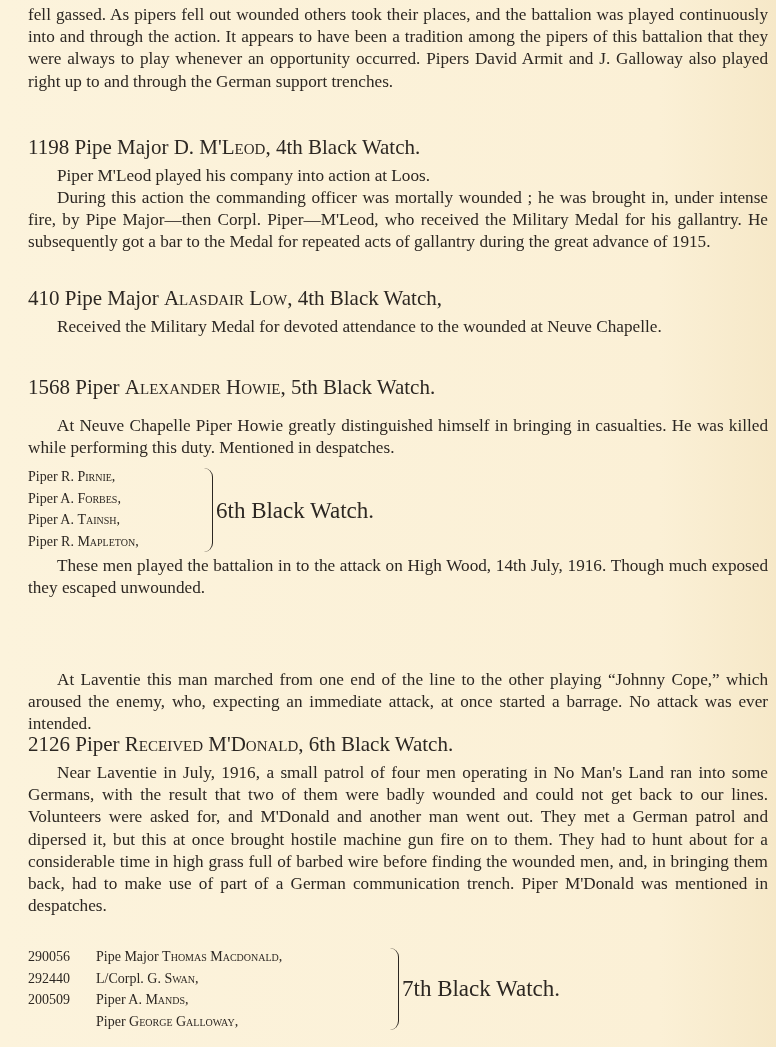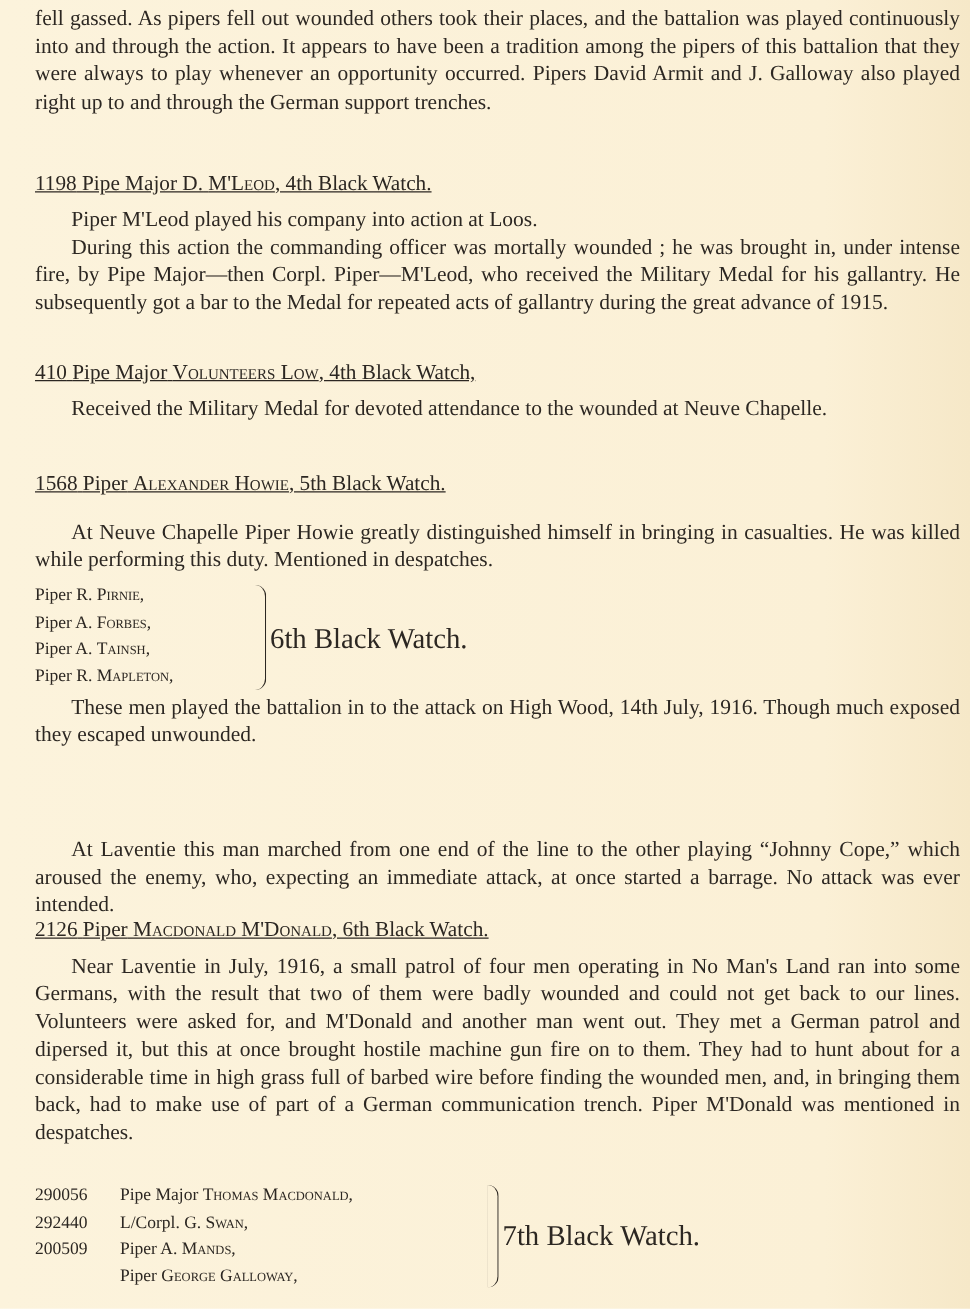--- a/index.html
+++ b/index.html
@@ -8,21 +8,21 @@
     background: #fbf1d9;
     background: linear-gradient(90deg, #fcf3dc 0%, #fbf0d6 85%, #f6e8c8 100%);
     font-family: "Liberation Serif", "DejaVu Serif", serif;
     color: #2c2722;
   }
   .page { position: relative; width: 720px; height: 1047px; }
   .blk { position: absolute; left: 28px; width: 740px; font-size: 17.2px; line-height: 22.2px; }
   .just { text-align: justify; text-align-last: left; }
   .indent { text-indent: 29px; }
   .sc { font-variant: small-caps; }
-  .heading { position: absolute; left: 28px; font-size: 17px; line-height: 22px; white-space: nowrap; text-decoration: underline; }
+  .heading { position: absolute; left: 28px; font-size: 21px; line-height: 22px; white-space: nowrap; }
   .grp { position: absolute; left: 28px; font-size: 14px; line-height: 21.6px; }
   .grp .line { white-space: nowrap; }
   .brace {
     position: absolute; border-right: 1.6px solid #2c2722; border-radius: 0 10px 10px 0;
   }
   .brace-label { position: absolute; white-space: nowrap; font-size: 23px; }
   .num { display: inline-block; width: 68px; }
 </style>
 </head>
 <body>
@@ -35,21 +35,21 @@
     <span>1198</span>
     <span>Pipe Major D.</span>
     <span class="sc">M'Leod</span><span>, 4th Black Watch.</span>
   </div>
   <p class="blk just indent" style="top:165px;margin:0;">Piper M'Leod played his company into action at Loos.</p>
   <p class="blk just indent" style="top:187px;margin:0;">During this action the commanding officer was mortally wounded ; he was brought in, under intense fire, by Pipe Major—then Corpl. Piper—M'Leod, who received the Military Medal for his gallantry. He subsequently got a bar to the Medal for repeated acts of gallantry during the great advance of 1915.</p>
 
   <div class="heading" style="top:287px;">
     <span>410</span>
     <span>Pipe Major</span>
-    <span class="sc">Volunteers Low</span><span>, 4th Black Watch,</span>
+    <span class="sc">Alasdair Low</span><span>, 4th Black Watch,</span>
   </div>
   <p class="blk just indent" style="top:316px;margin:0;">Received the Military Medal for devoted attendance to the wounded at Neuve Chapelle.</p>
 
   <div class="heading" style="top:376px;">
     <span>1568</span>
     <span>Piper</span>
     <span class="sc">Alexander Howie</span><span>, 5th Black Watch.</span>
   </div>
   <p class="blk just indent" style="top:415px;margin:0;font-family:Liberation Serif, serif;">At Neuve Chapelle Piper Howie greatly distinguished himself in bringing in casualties. He was killed while performing this duty. Mentioned in despatches.</p>
 
@@ -61,21 +61,21 @@
   </div>
   <div class="brace" style="left:204px;top:468px;width:8px;height:84px;"></div>
   <div class="brace-label" style="left:216px;top:498px;">6th Black Watch.</div>
   <p class="blk just indent" style="top:555px;margin:0;">These men played the battalion in to the attack on High Wood, 14th July, 1916. Though much exposed they escaped unwounded.</p>
 
   <p class="blk just indent" style="top:669px;margin:0;">At Laventie this man marched from one end of the line to the other playing “Johnny Cope,” which aroused the enemy, who, expecting an immediate attack, at once started a barrage. No attack was ever intended.</p>
 
   <div class="heading" style="top:733px;">
     <span>2126</span>
     <span>Piper</span>
-    <span class="sc">Macdonald M'Donald</span><span>, 6th Black Watch.</span>
+    <span class="sc">Received M'Donald</span><span>, 6th Black Watch.</span>
   </div>
   <p class="blk just indent" style="top:762px;margin:0;">Near Laventie in July, 1916, a small patrol of four men operating in No Man's Land ran into some Germans, with the result that two of them were badly wounded and could not get back to our lines. Volunteers were asked for, and M'Donald and another man went out. They met a German patrol and dipersed it, but this at once brought hostile machine gun fire on to them. They had to hunt about for a considerable time in high grass full of barbed wire before finding the wounded men, and, in bringing them back, had to make use of part of a German communication trench. Piper M'Donald was mentioned in despatches.</p>
 
   <div class="grp" style="top:946px;">
     <div class="line"><span class="num">290056</span><span>Pipe Major</span> <span class="sc">Thomas Macdonald</span>,</div>
     <div class="line"><span class="num">292440</span><span>L/Corpl. G.</span> <span class="sc">Swan</span>,</div>
     <div class="line"><span class="num">200509</span><span>Piper A.</span> <span class="sc">Mands</span>,</div>
     <div class="line"><span class="num"></span><span>Piper</span> <span class="sc">George Galloway</span>,</div>
   </div>
   <div class="brace" style="left:390px;top:948px;width:8px;height:82px;"></div>

